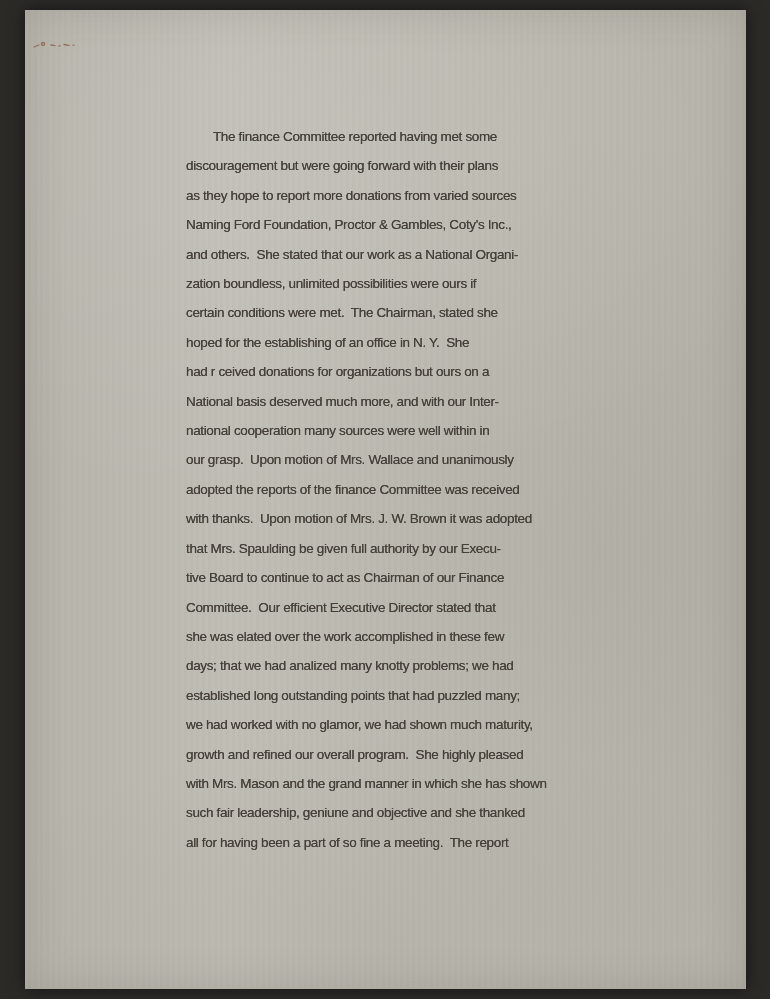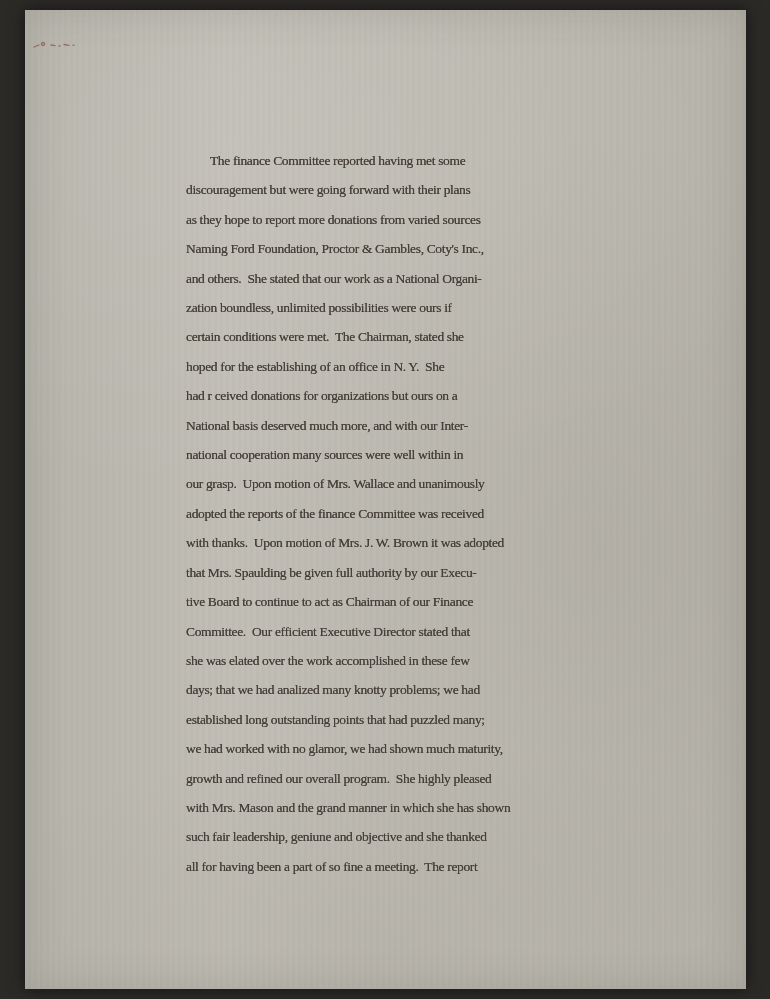--- a/index.html
+++ b/index.html
@@ -36,27 +36,26 @@
     left: 6px;
     top: 28px;
     opacity: 0.6;
   }
   .typewriter {
     position: absolute;
     left: 161px;
     top: 112px;
     width: 500px;
     white-space: pre;
-    font-family: Liberation Serif, serif;
+    font-family: Liberation Sans, sans-serif;
     font-size: 13.5px;
     letter-spacing: -0.35px;
     line-height: 29.4px;
     color: var(--ink, #46403a);
     text-shadow: 0 0 0.6px rgba(66,58,48,0.85);
-    margin-top: 24px;
   }
 </style>
 </head>
 <body>
 
 <div class="scan">
   <div class="paper">
     <svg class="pencil-mark" width="54" height="14" viewBox="0 0 54 14">
       <g stroke="#7e3f2e" stroke-width="1.3" fill="none" stroke-linecap="round">
         <path d="M3 9 l5 -2"></path>

